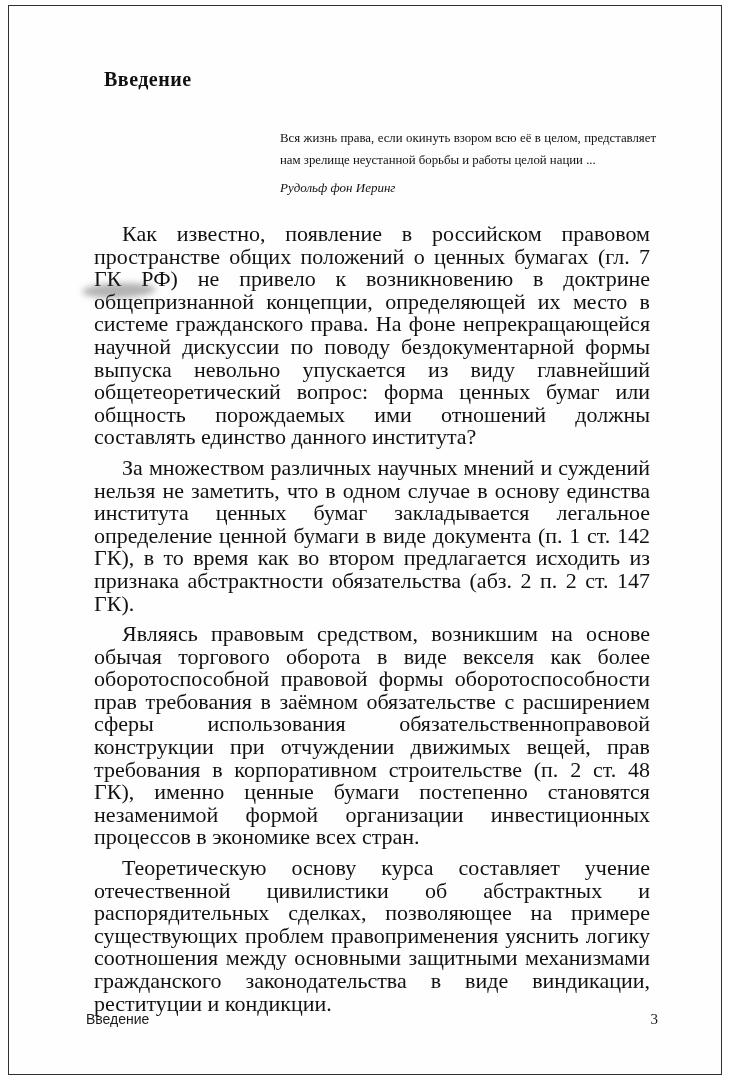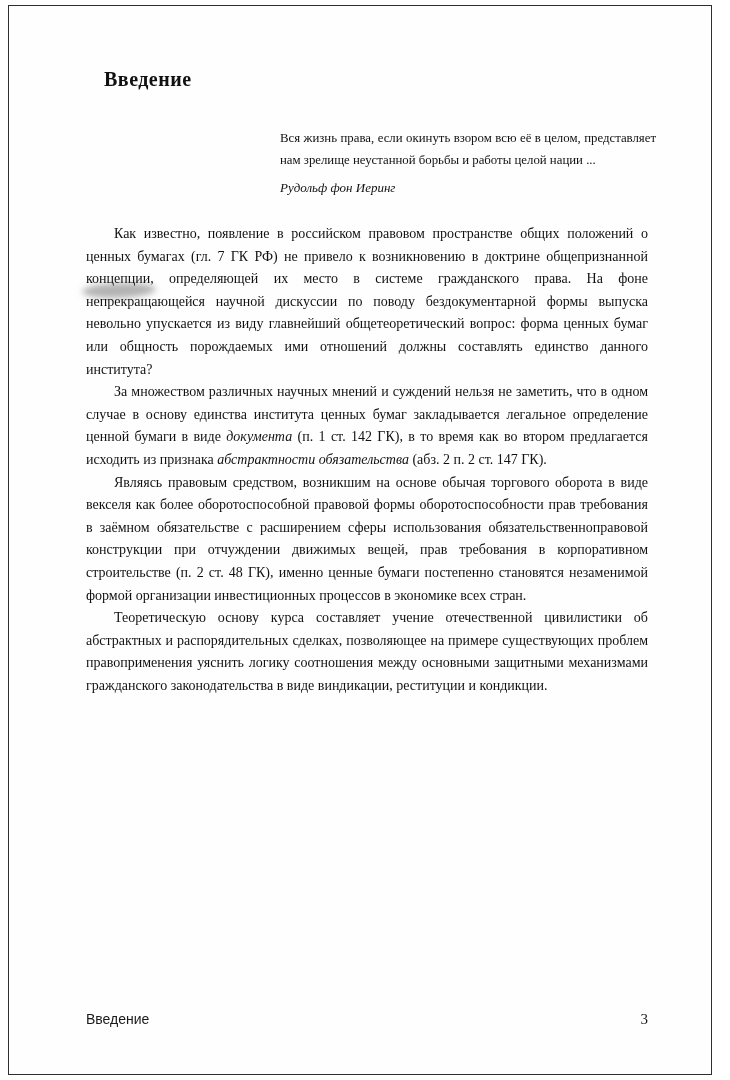--- a/index.html
+++ b/index.html
@@ -8,20 +8,21 @@
     background: #ffffff;
   }
   .scan-page {
     position: relative;
     width: 720px;
     height: 1080px;
     background: #fefefe;
     overflow: hidden;
     font-family: "Liberation Serif", serif;
     color: #111;
+    padding-left: 10px;
   }
   .scan-frame {
     position: absolute;
     top: 5px;
     left: 8px;
     right: 8px;
     bottom: 5px;
     border: 1px solid #2e2e2e;
     pointer-events: none;
   }
@@ -50,28 +51,27 @@
   .epigraph-attribution {
     margin-top: 9px;
     font-size: 13px;
     font-style: italic;
     text-align: left;
   }
   .paragraphs {
     margin-top: 27px;
   }
   .paragraphs p {
-    margin: 0;
-    font-size: 14px;
+    margin: 8px;
+    font-size: 22px;
     line-height: 22.6px;
     text-align: justify;
     text-indent: 28px;
   }
   .paragraphs .it {
-    font-style: italic;
   }
   .smudge {
     position: absolute;
     left: 82px;
     top: 283px;
     width: 74px;
     height: 15px;
     background: rgba(40, 40, 40, 0.35);
     filter: blur(3px);
     transform: rotate(-2deg);

